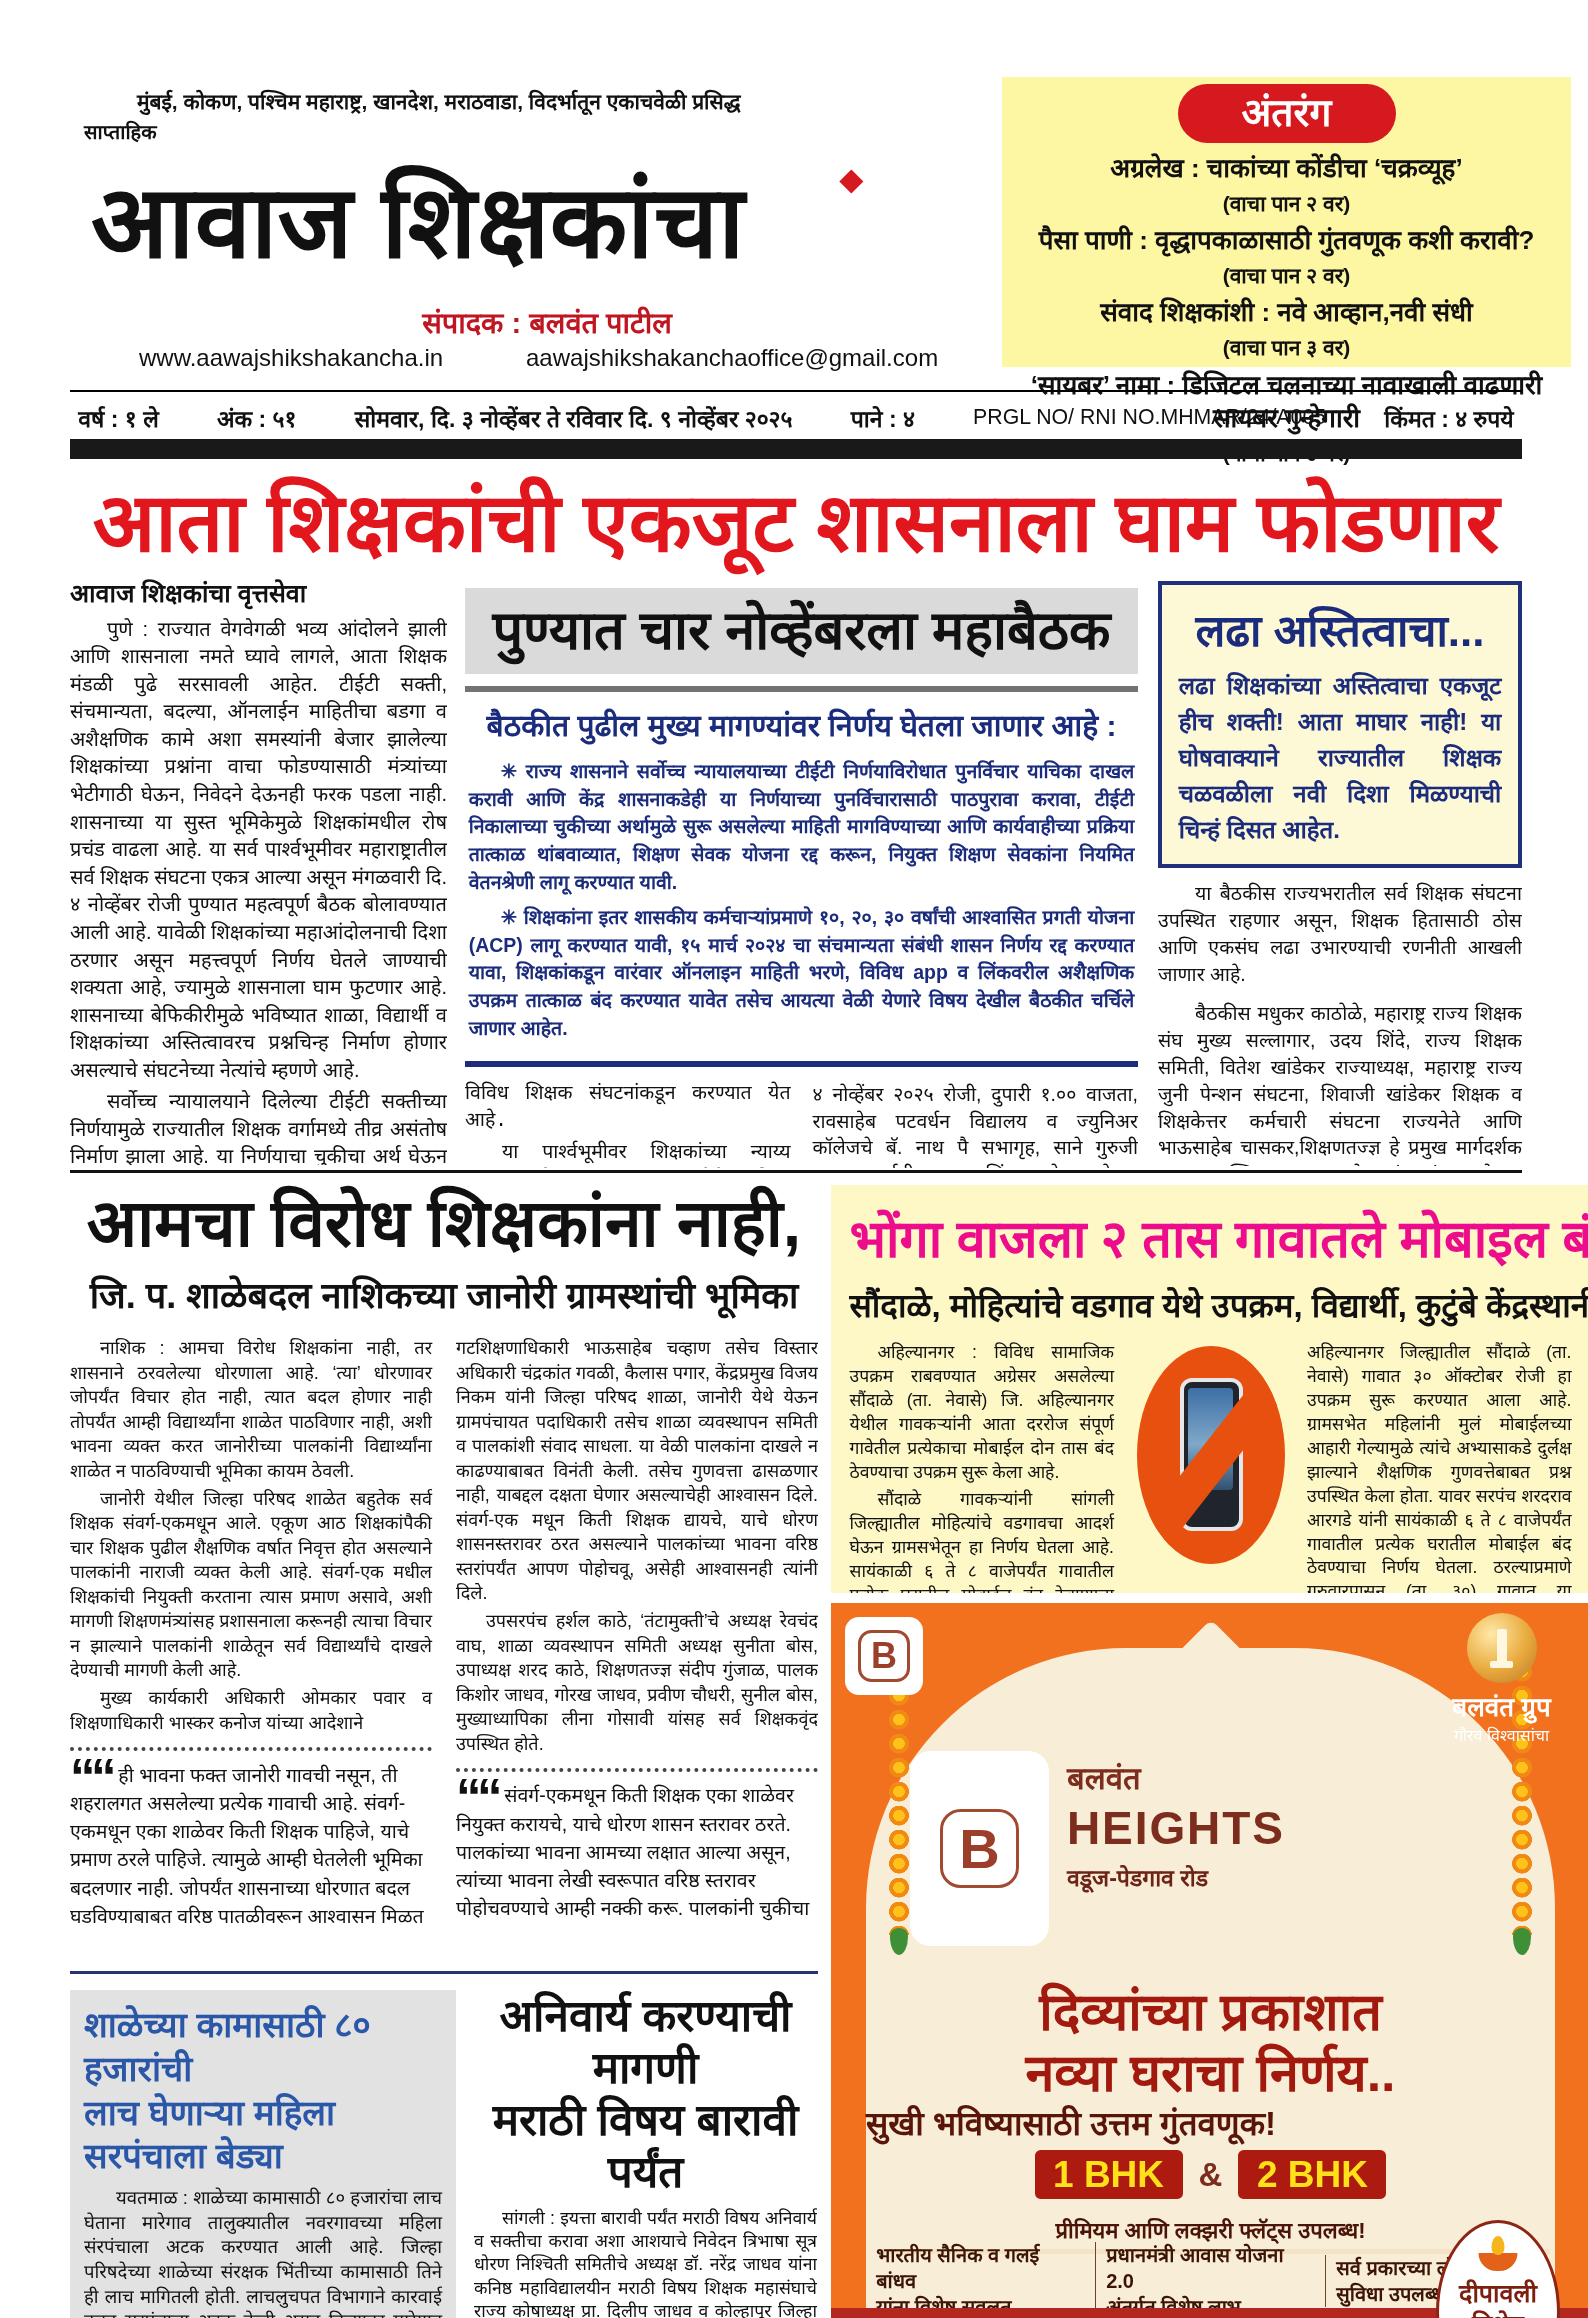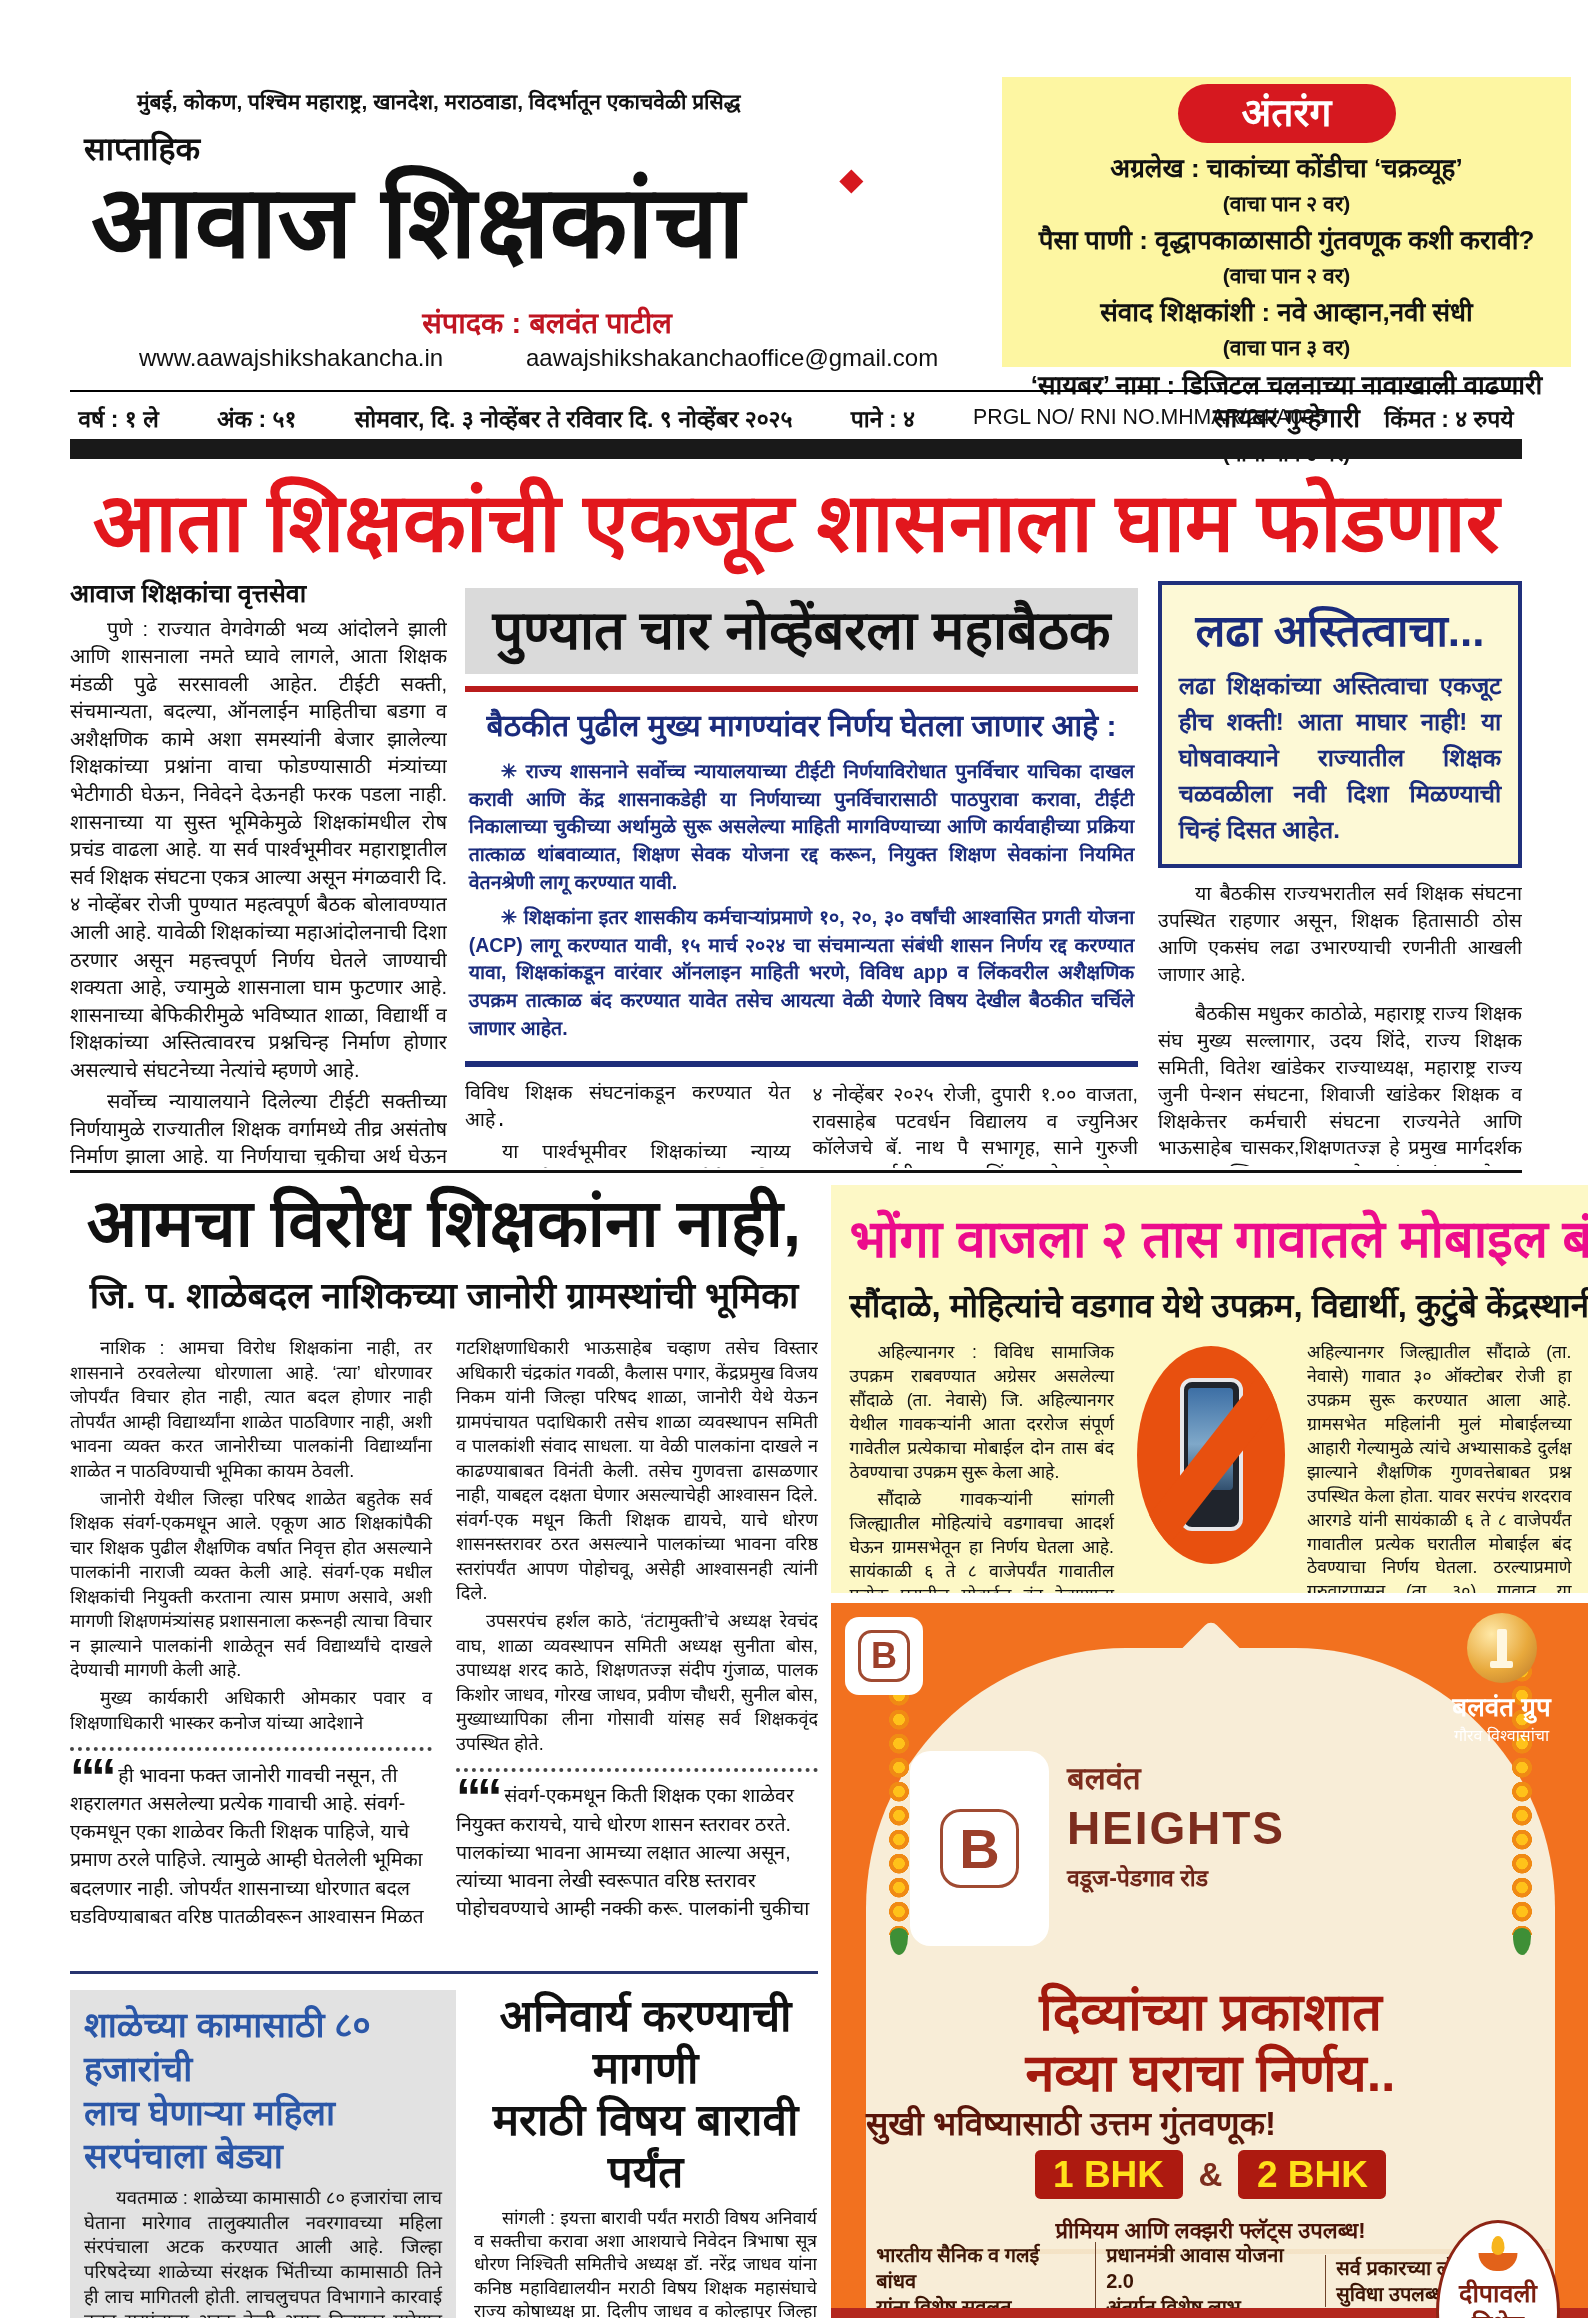--- a/index.html
+++ b/index.html
@@ -7,21 +7,21 @@
   body {
     width: 1589px; height: 2465px; position: relative;
     background: #ffffff; color: #111;
     font-family: "Liberation Sans", sans-serif;
     overflow: hidden;
   }
   .abs { position: absolute; }
 
   
   .tagline { left: 137px; top: 87px; font-size: 21px; font-weight: bold; }
-  .weekly  { left: 84px; top: 126px; font-size: 32px; font-weight: bold; }
+  .weekly  { left: 84px; top: 118px; font-size: 20px; font-weight: bold; }
   .paper-title { left: 91px; top: 149px; width: 909px; font-size: 101px; font-weight: bold; letter-spacing: 0.5px; white-space: nowrap; }
   .title-diamond { left: 843px; top: 173px; width: 16.7px; height: 16.7px; background: #d6181f; transform: rotate(45deg); }
   .editor { left: 199px; top: 302px; width: 696px; text-align: center; font-size: 29px; font-weight: bold; color: #c01622; }
   .website { left: 139px; top: 344px; font-size: 24px; }
   .email   { left: 526px; top: 344px; font-size: 24px; }
 
   
   .antarang { left: 1002px; top: 77px; width: 569px; height: 290px; background: #fdf6a2; padding-top: 6.5px; }
   .ant-pill { width: 218px; height: 59px; margin: 0 auto 9.3px auto; background: #d6181f; border-radius: 31px;
               color: #fff; font-size: 39px; font-weight: bold; text-align: center; line-height: 58px; }
@@ -39,21 +39,21 @@
   .main-headline { left: 70px; top: 463px; width: 1452px; text-align: center;
                    font-size: 82px; font-weight: bold; color: #e2171d; white-space: nowrap; }
 
   
   .lead-col1 { left: 70px;  top: 575px; width: 377px;  height: 590px; overflow: hidden; }
   .lead-col2 { left: 465px; top: 588px; width: 673px; height: 580px; overflow: hidden; }
   .lead-col3 { left: 1158px; top: 581px; width: 364px;  height: 585px; overflow: hidden; }
   .byline { font-size: 25px; font-weight: bold; margin-bottom: 6.5px; }
   .para { font-size: 20px; line-height: 1.38; text-align: justify; text-indent: 37px; margin-bottom: 3.7px; }
   .gray-head { height: 86px; background: #dadada; text-align: center; font-size: 54px; font-weight: bold; line-height: 84px; white-space: nowrap; }
-  .agenda { border-top: 6px solid #b91c1c; border-bottom: 6px solid #1e2d7a; margin-top: 12px; padding: 12px 3.7px 11px 3.7px; color: #1b2c7d; }
+  .agenda { border-top: 6px solid #737373; border-bottom: 6px solid #1e2d7a; margin-top: 12px; padding: 12px 3.7px 11px 3.7px; color: #1b2c7d; }
   .agenda-title { text-align: center; font-size: 30px; font-weight: bold; margin-bottom: 13px; }
   .agenda-bullet { font-size: 19.5px; font-weight: bold; line-height: 1.42; text-align: justify; text-indent: 32px; margin-bottom: 7.4px; }
   .subcols { display: flex; gap: 22px; margin-top: 14px; }
   .subcol { flex: 1; }
   .subcol .para { font-size: 19.5px; }
   .ladha-box { border: 4.6px solid #20307c; background: #fdf9d6; color: #1b2c7d; padding: 14px 16.7px 16px 16.7px; }
   .ladha-title { text-align: center; font-size: 44px; font-weight: bold; margin-bottom: 9.3px; }
   .ladha-body { font-size: 24px; font-weight: bold; line-height: 1.5; text-align: justify; }
   .lead-col3 .para { margin-top: 12px; font-size: 19.5px; }
 

